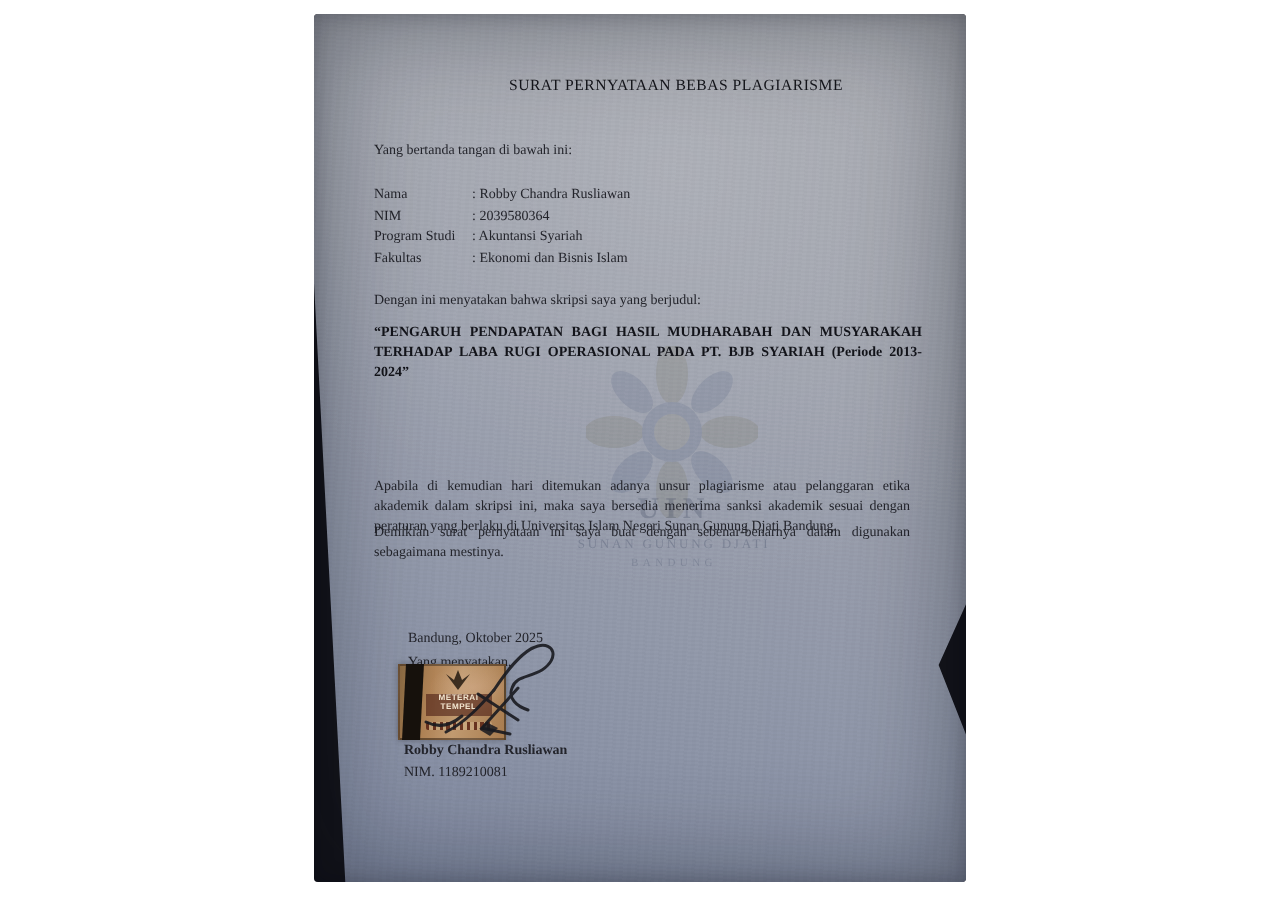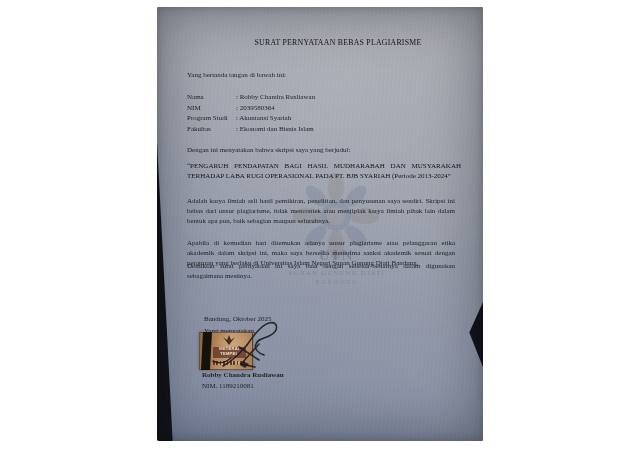--- a/index.html
+++ b/index.html
@@ -41,21 +41,21 @@
   .heading {
     top:31px; left:45px; width:272px; text-align:center;
     font-weight:normal; font-size:7.8px; letter-spacing:.25px; color:#14151b;
   }
   .salutation { top:64px; left:30px; }
   .fields { top:85px; left:30px; width:270px; }
   .frow   { display:flex; line-height:10.6px; }
   .flabel { width:49px; flex:0 0 49px; }
   .intro  { top:139px; left:30px; }
   .thesis {
-    top:154px; left:30px; width:274px; font-weight:normal; color:#13141a;
+    top:154px; left:30px; width:274px; font-weight:bold; color:#13141a;
     line-height:10.2px; text-align:justify;
   }
   .para { left:30px; width:268px; line-height:9.9px; text-align:justify; }
   .p1 { top:190px; } .p2 { top:232px; } .p3 { top:255px; }
 
   .closing { top:306px; left:47px; line-height:12px; }
 
   .sig-name { top:364px; left:45px; font-weight:700; }
   .sig-nim  { top:375px; left:45px; }
 
@@ -158,21 +158,20 @@
           </div>
           <div class="frow">
             <span class="flabel">Fakultas</span>
             <span class="fvalue">: Ekonomi dan Bisnis Islam</span>
           </div>
         </div>
 
         <div class="abs intro">Dengan ini menyatakan bahwa skripsi saya yang berjudul:</div>
         <div class="abs thesis">“PENGARUH PENDAPATAN BAGI HASIL MUDHARABAH DAN MUSYARAKAH TERHADAP LABA RUGI OPERASIONAL PADA PT. BJB SYARIAH (Periode 2013-2024”</div>
 
-        <div class="abs para p1">Adalah karya ilmiah asli hasil pemikiran, penelitian, dan penyusunan saya sendiri. Skripsi ini bebas dari unsur plagiarisme, tidak mencontek atau menjiplak karya ilmiah pihak lain dalam bentuk apa pun, baik sebagian maupun seluruhnya.</div>
         <div class="abs para p2">Apabila di kemudian hari ditemukan adanya unsur plagiarisme atau pelanggaran etika akademik dalam skripsi ini, maka saya bersedia menerima sanksi akademik sesuai dengan peraturan yang berlaku di Universitas Islam Negeri Sunan Gunung Djati Bandung.</div>
         <div class="abs para p3">Demikian surat pernyataan ini saya buat dengan sebenar-benarnya dalam digunakan sebagaimana mestinya.</div>
 
         <div class="abs closing">
           <div>Bandung, Oktober 2025</div>
           <div>Yang menyatakan,</div>
         </div>
 
         <div class="abs stamp">
           <div class="stamp-band"></div>

